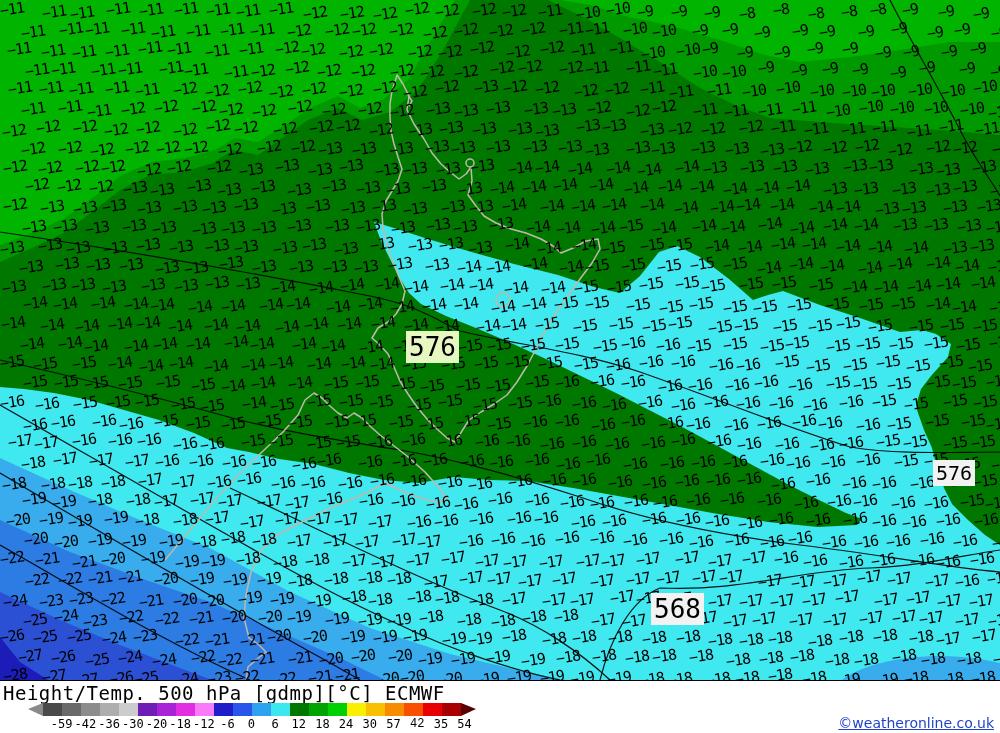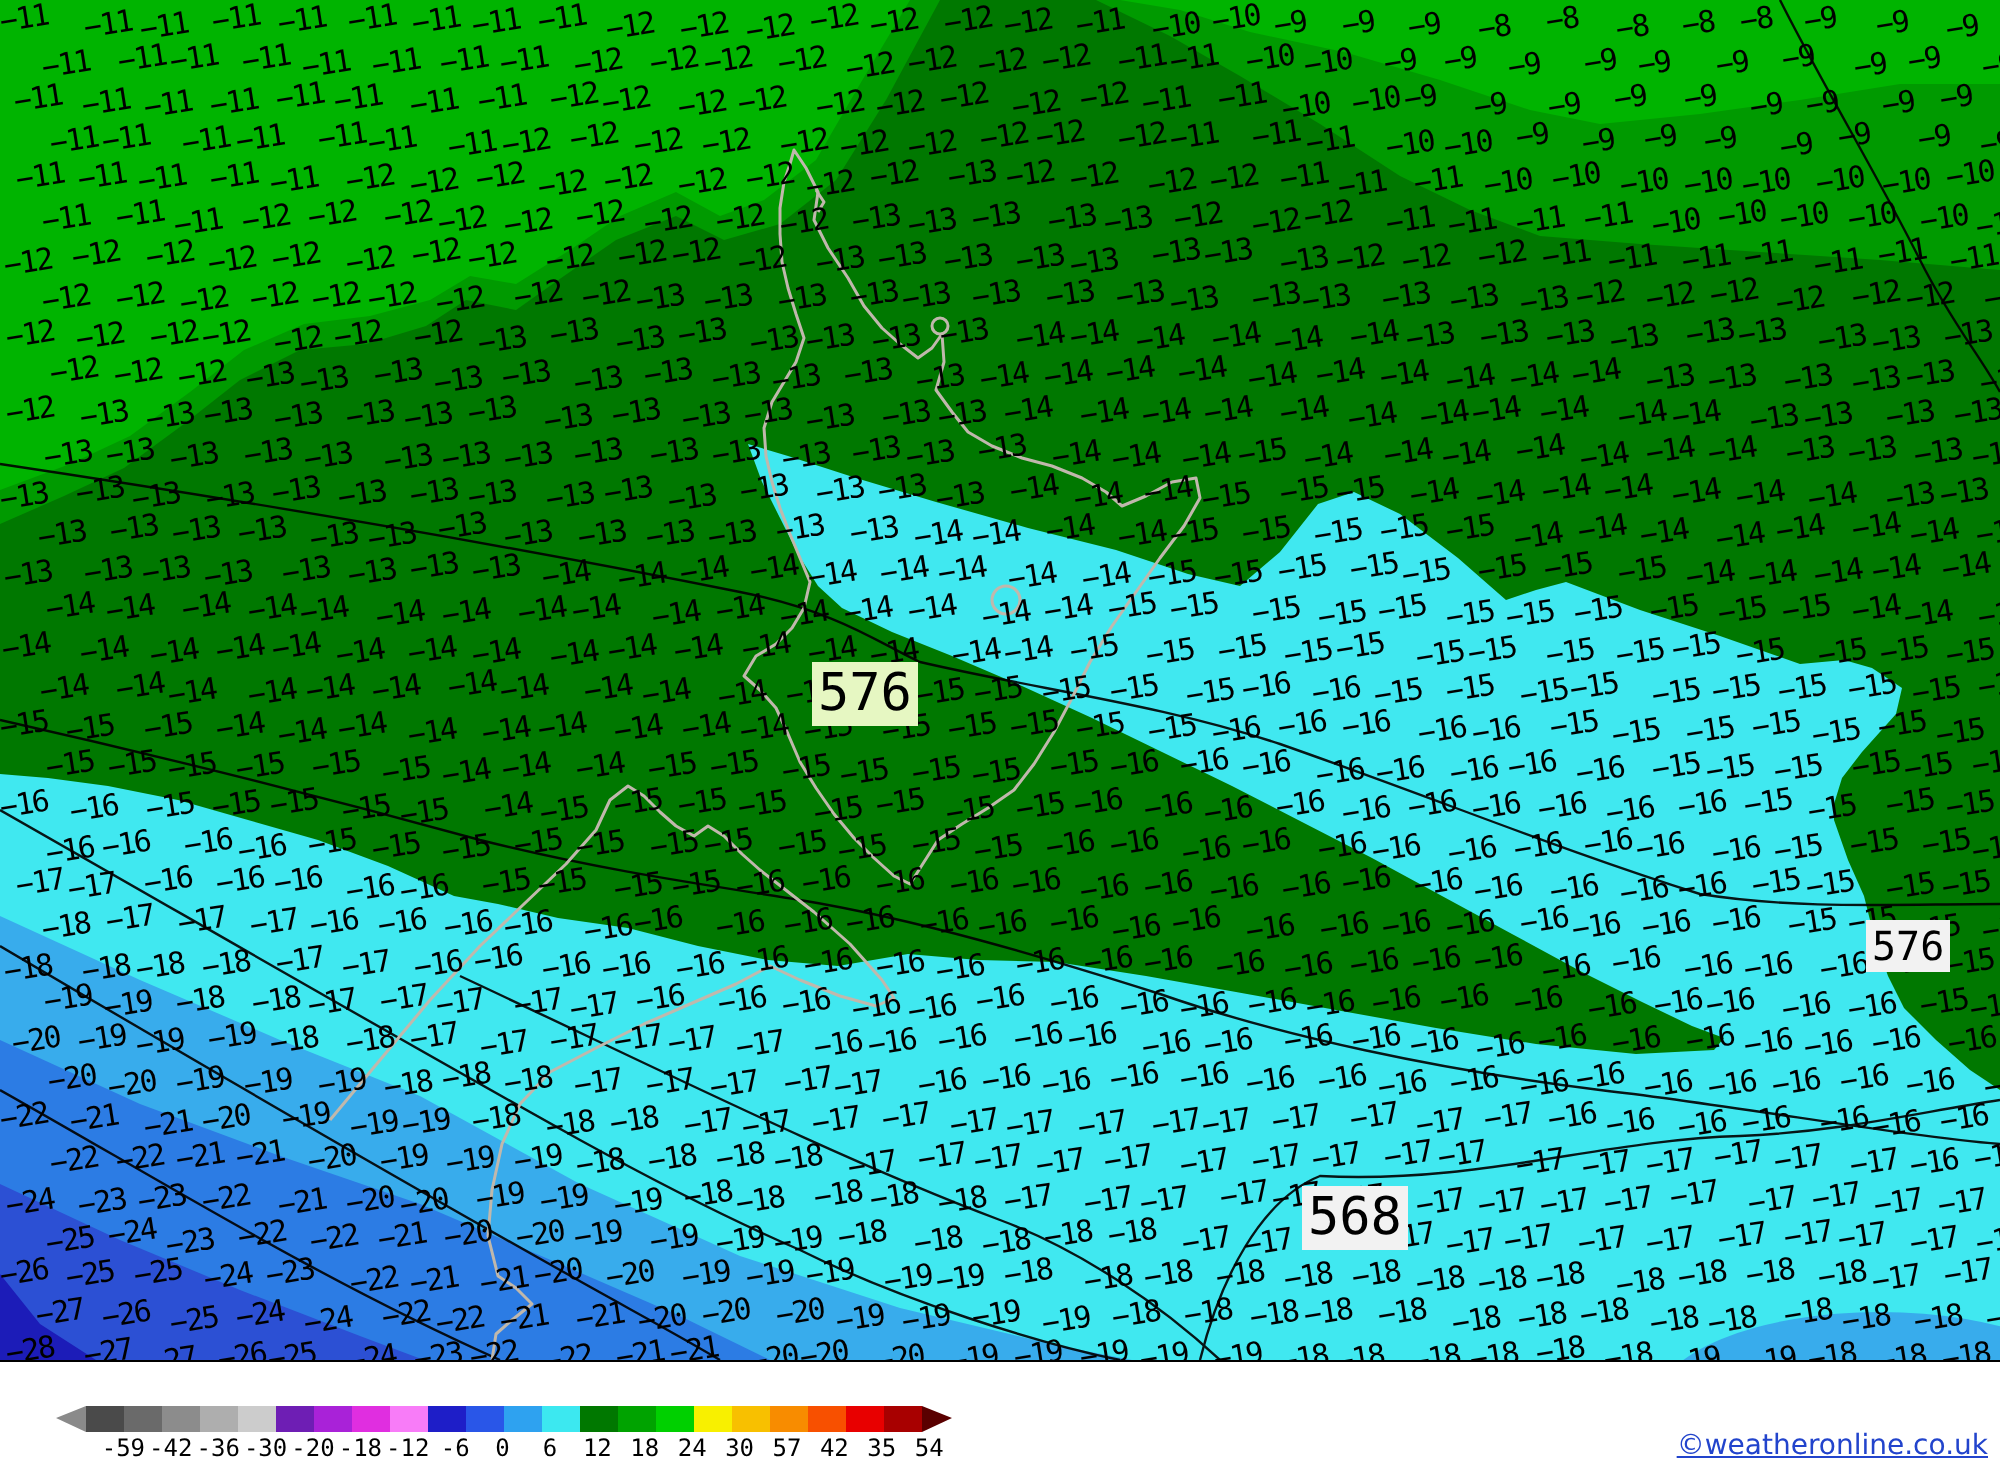--- a/index.html
+++ b/index.html
@@ -1139,20 +1139,21 @@
       </div>
     <div id="clabels">
         <div class="clabel" style="left: 406px; top: 311px; font-size: 26px; background: rgb(230, 247, 194);">576</div>
         <div class="clabel" style="left: 651px; top: 573px; font-size: 26px; background: rgb(242, 242, 242);">568</div>
         <div class="clabel" style="left: 933px; top: 440px; font-size: 20px; background: rgb(242, 242, 242);">576</div>
         <div class="clabel" style="left: 649px; top: 671px; font-size: 26px; background: rgb(242, 242, 242);">568</div>
       </div>
   </div>
 
   <div id="footer">
+    <div id="title">Height/Temp. 500 hPa [gdmp][°C] ECMWF</div>
     <div id="scalebar">
       <div class="arrowL"></div>
     <div class="sseg" style="background: rgb(74, 74, 74);"></div>
         <div class="sseg" style="background: rgb(106, 106, 106);"></div>
         <div class="sseg" style="background: rgb(140, 140, 140);"></div>
         <div class="sseg" style="background: rgb(174, 174, 174);"></div>
         <div class="sseg" style="background: rgb(204, 204, 204);"></div>
         <div class="sseg" style="background: rgb(110, 30, 180);"></div>
         <div class="sseg" style="background: rgb(169, 34, 216);"></div>
         <div class="sseg" style="background: rgb(224, 46, 224);"></div>
@@ -1182,19 +1183,19 @@
         <span class="tick" style="left: 180.2px;">-18</span>
         <span class="tick" style="left: 203.9px;">-12</span>
         <span class="tick" style="left: 227.6px;">-6</span>
         <span class="tick" style="left: 251.3px;">0</span>
         <span class="tick" style="left: 275px;">6</span>
         <span class="tick" style="left: 298.7px;">12</span>
         <span class="tick" style="left: 322.4px;">18</span>
         <span class="tick" style="left: 346.1px;">24</span>
         <span class="tick" style="left: 369.8px;">30</span>
         <span class="tick" style="left: 393.5px;">57</span>
-        <span class="tick" style="left: 417.2px;">42</span>
+        <span class="tick" style="left: 417.2px; font-family: Liberation Mono, monospace;">42</span>
         <span class="tick" style="left: 440.9px;">35</span>
         <span class="tick" style="left: 464.6px;">54</span>
       </div>
     <a id="copyright" href="#">©weatheronline.co.uk</a>
   </div>
 </div>
 
 </body></html>

